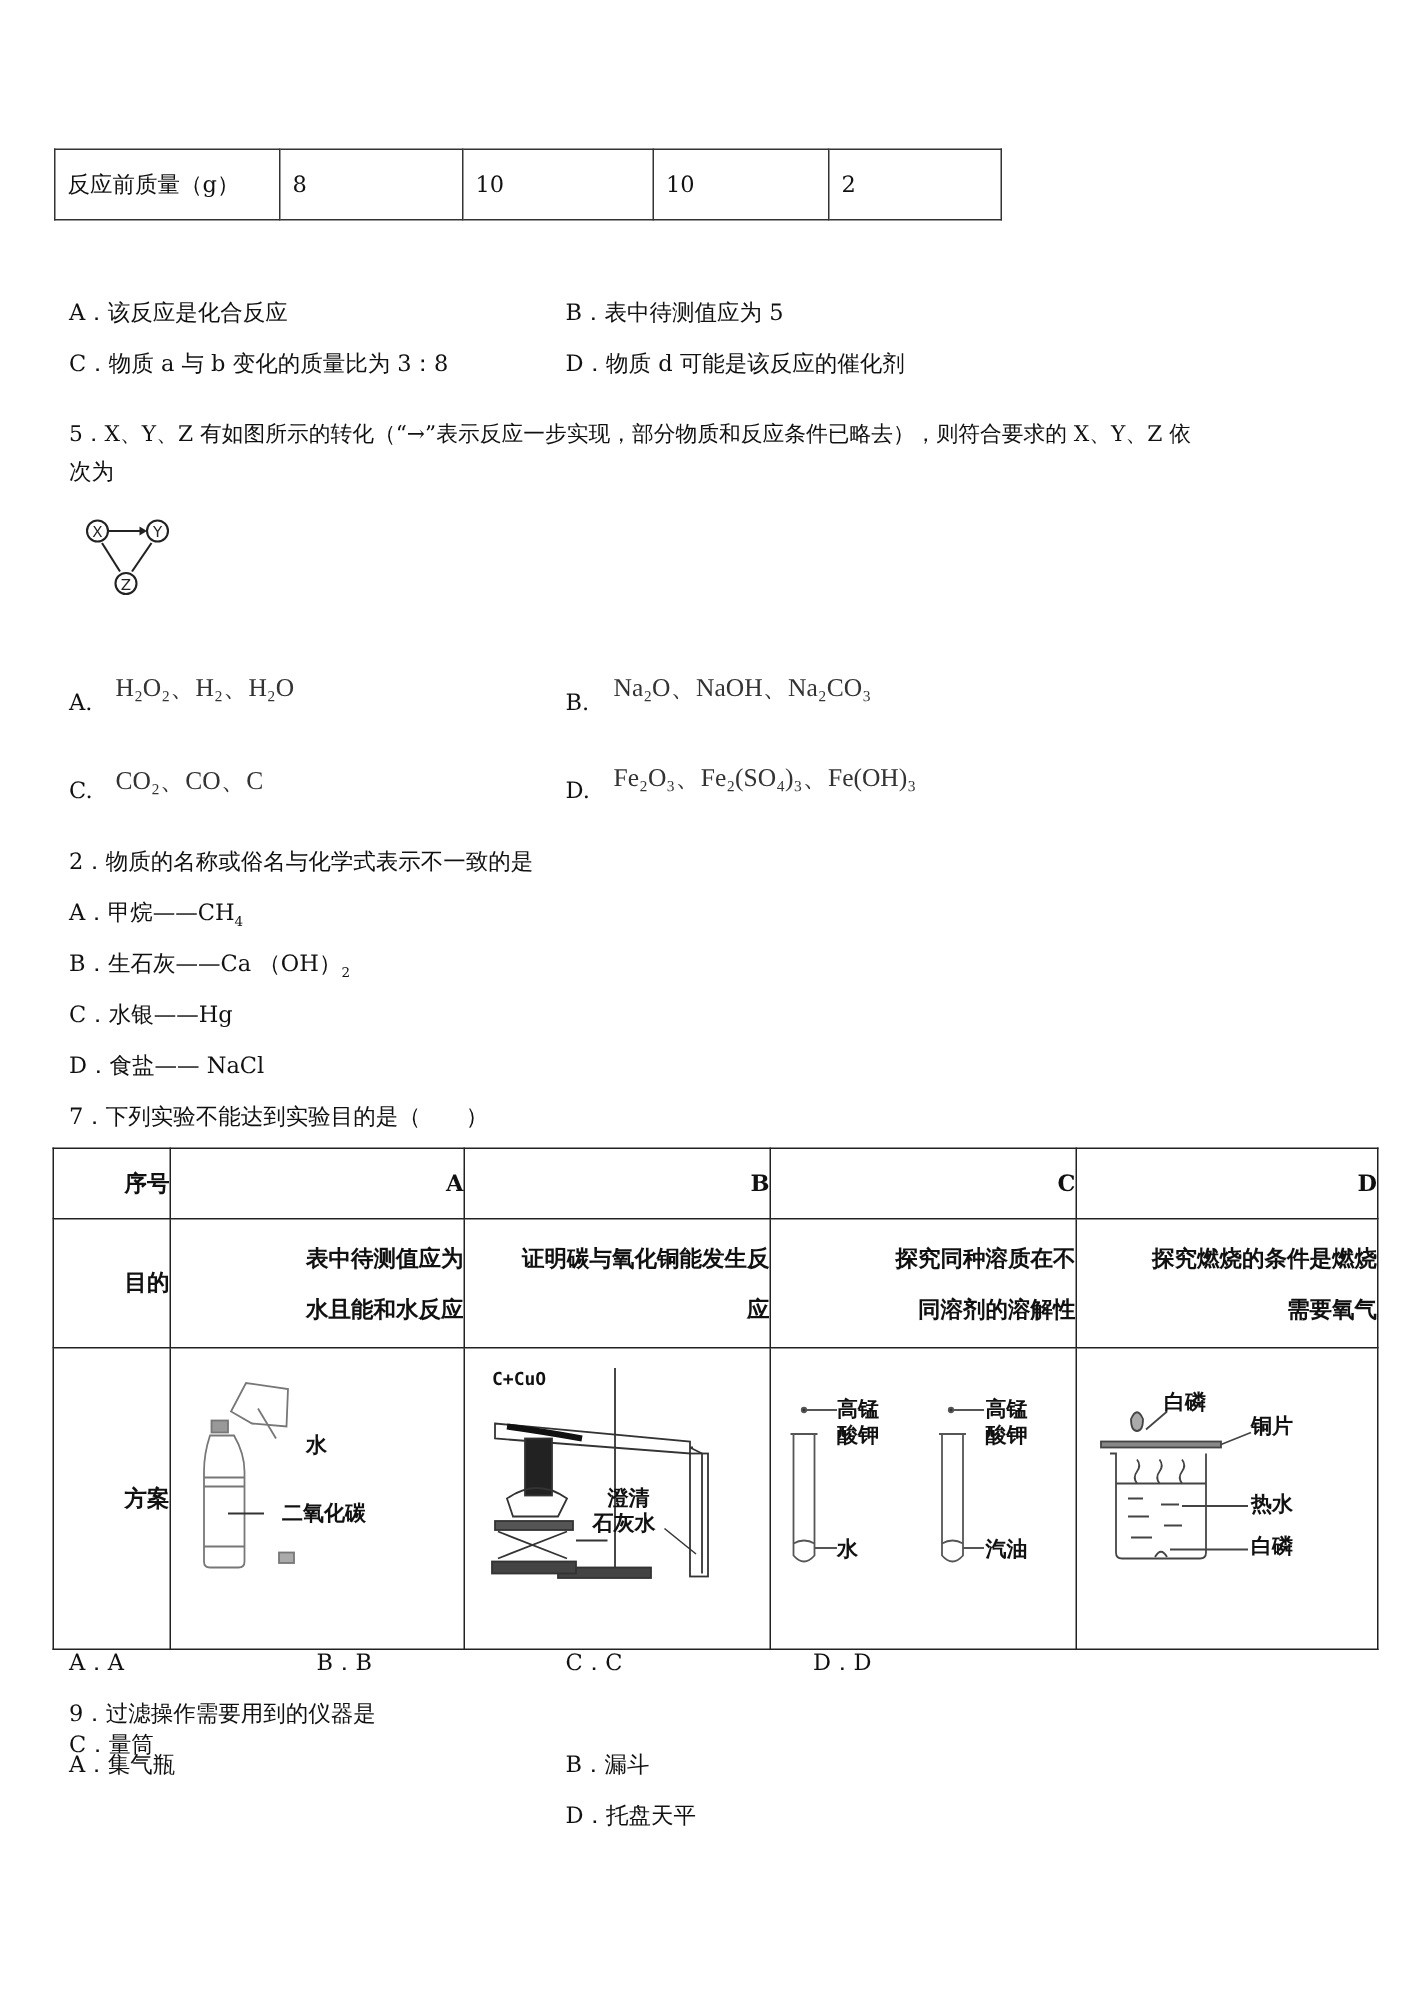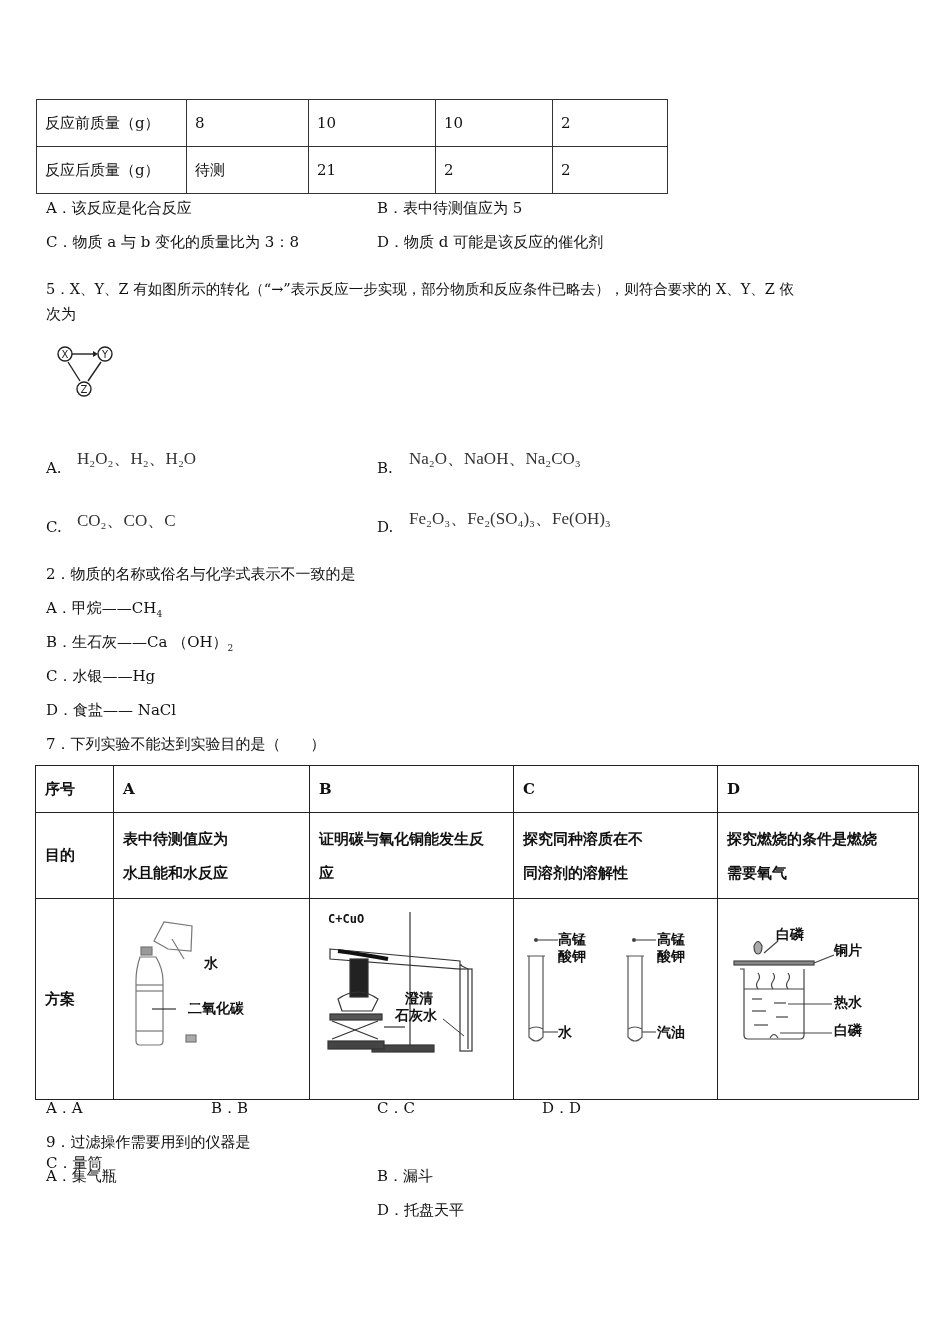--- a/index.html
+++ b/index.html
@@ -4,42 +4,35 @@
 <style>
   html, body { margin: 0; padding: 0; background: #ffffff; }
   body { width: 950px; height: 1344px; position: relative; overflow: hidden;
     font-family: "DejaVu Serif", "Liberation Serif", serif; color: #111; font-size: 15px; }
   .abs { position: absolute; }
   table.t1 { position: absolute; left: 36px; top: 99px; border-collapse: collapse; }
   table.t1 td { border: 1.5px solid #333; height: 46px; padding: 0 0 0 8px; font-weight: normal; font-size: 15px; vertical-align: middle; }
   .opt { position: absolute; font-weight: normal; font-size: 15px; white-space: nowrap; }
   .chem { font-family: "Liberation Serif", "DejaVu Serif", serif; font-weight: normal; font-size: 17px; color: #333; }
   table.t2 { position: absolute; left: 35px; top: 765px; border-collapse: collapse; }
-  table.t2 td { border: 1.5px solid #222; font-size: 15px; font-weight: bold; vertical-align: middle; padding: 0 0 0 9px; }
+  table.t2 td { border: 1.5px solid #222; font-size: 15px; font-weight: bold; vertical-align: middle; padding: 0 0 0 9px; text-align: right; }
   .svgwrap svg { display: block; }
   .lbl { font-family: "DejaVu Sans", sans-serif; font-weight: bold; font-size: 14px; }
 </style>
 </head>
 <body>
 
 <table class="t1">
   <tbody>
       <tr>
     <td style="width:141px">反应前质量（g）</td>
     <td style="width:113px">8</td>
     <td style="width:118px">10</td>
     <td style="width:108px">10</td>
     <td style="width:106px">2</td>
-  </tr>
-  <tr>
-    <td>反应后质量（g）</td>
-    <td>待测</td>
-    <td>21</td>
-    <td>2</td>
-    <td>2</td>
   </tr>
 </tbody>
   </table>
 
 <div class="opt" style="left:46px;top:199px"><span>A．</span><span>该反应是化合反应</span></div>
 <div class="opt" style="left:377px;top:199px"><span>B．</span><span>表中待测值应为 5</span></div>
 <div class="opt" style="left:46px;top:233px"><span>C．</span><span>物质 a 与 b 变化的质量比为 3：8</span></div>
 <div class="opt" style="left:377px;top:233px"><span>D．</span><span>物质 d 可能是该反应的催化剂</span></div>
 
 <div class="opt" style="left:46px;top:280px;font-size:14.5px">5．X、Y、Z 有如图所示的转化（“→”表示反应一步实现，部分物质和反应条件已略去），则符合要求的 X、Y、Z 依</div>

